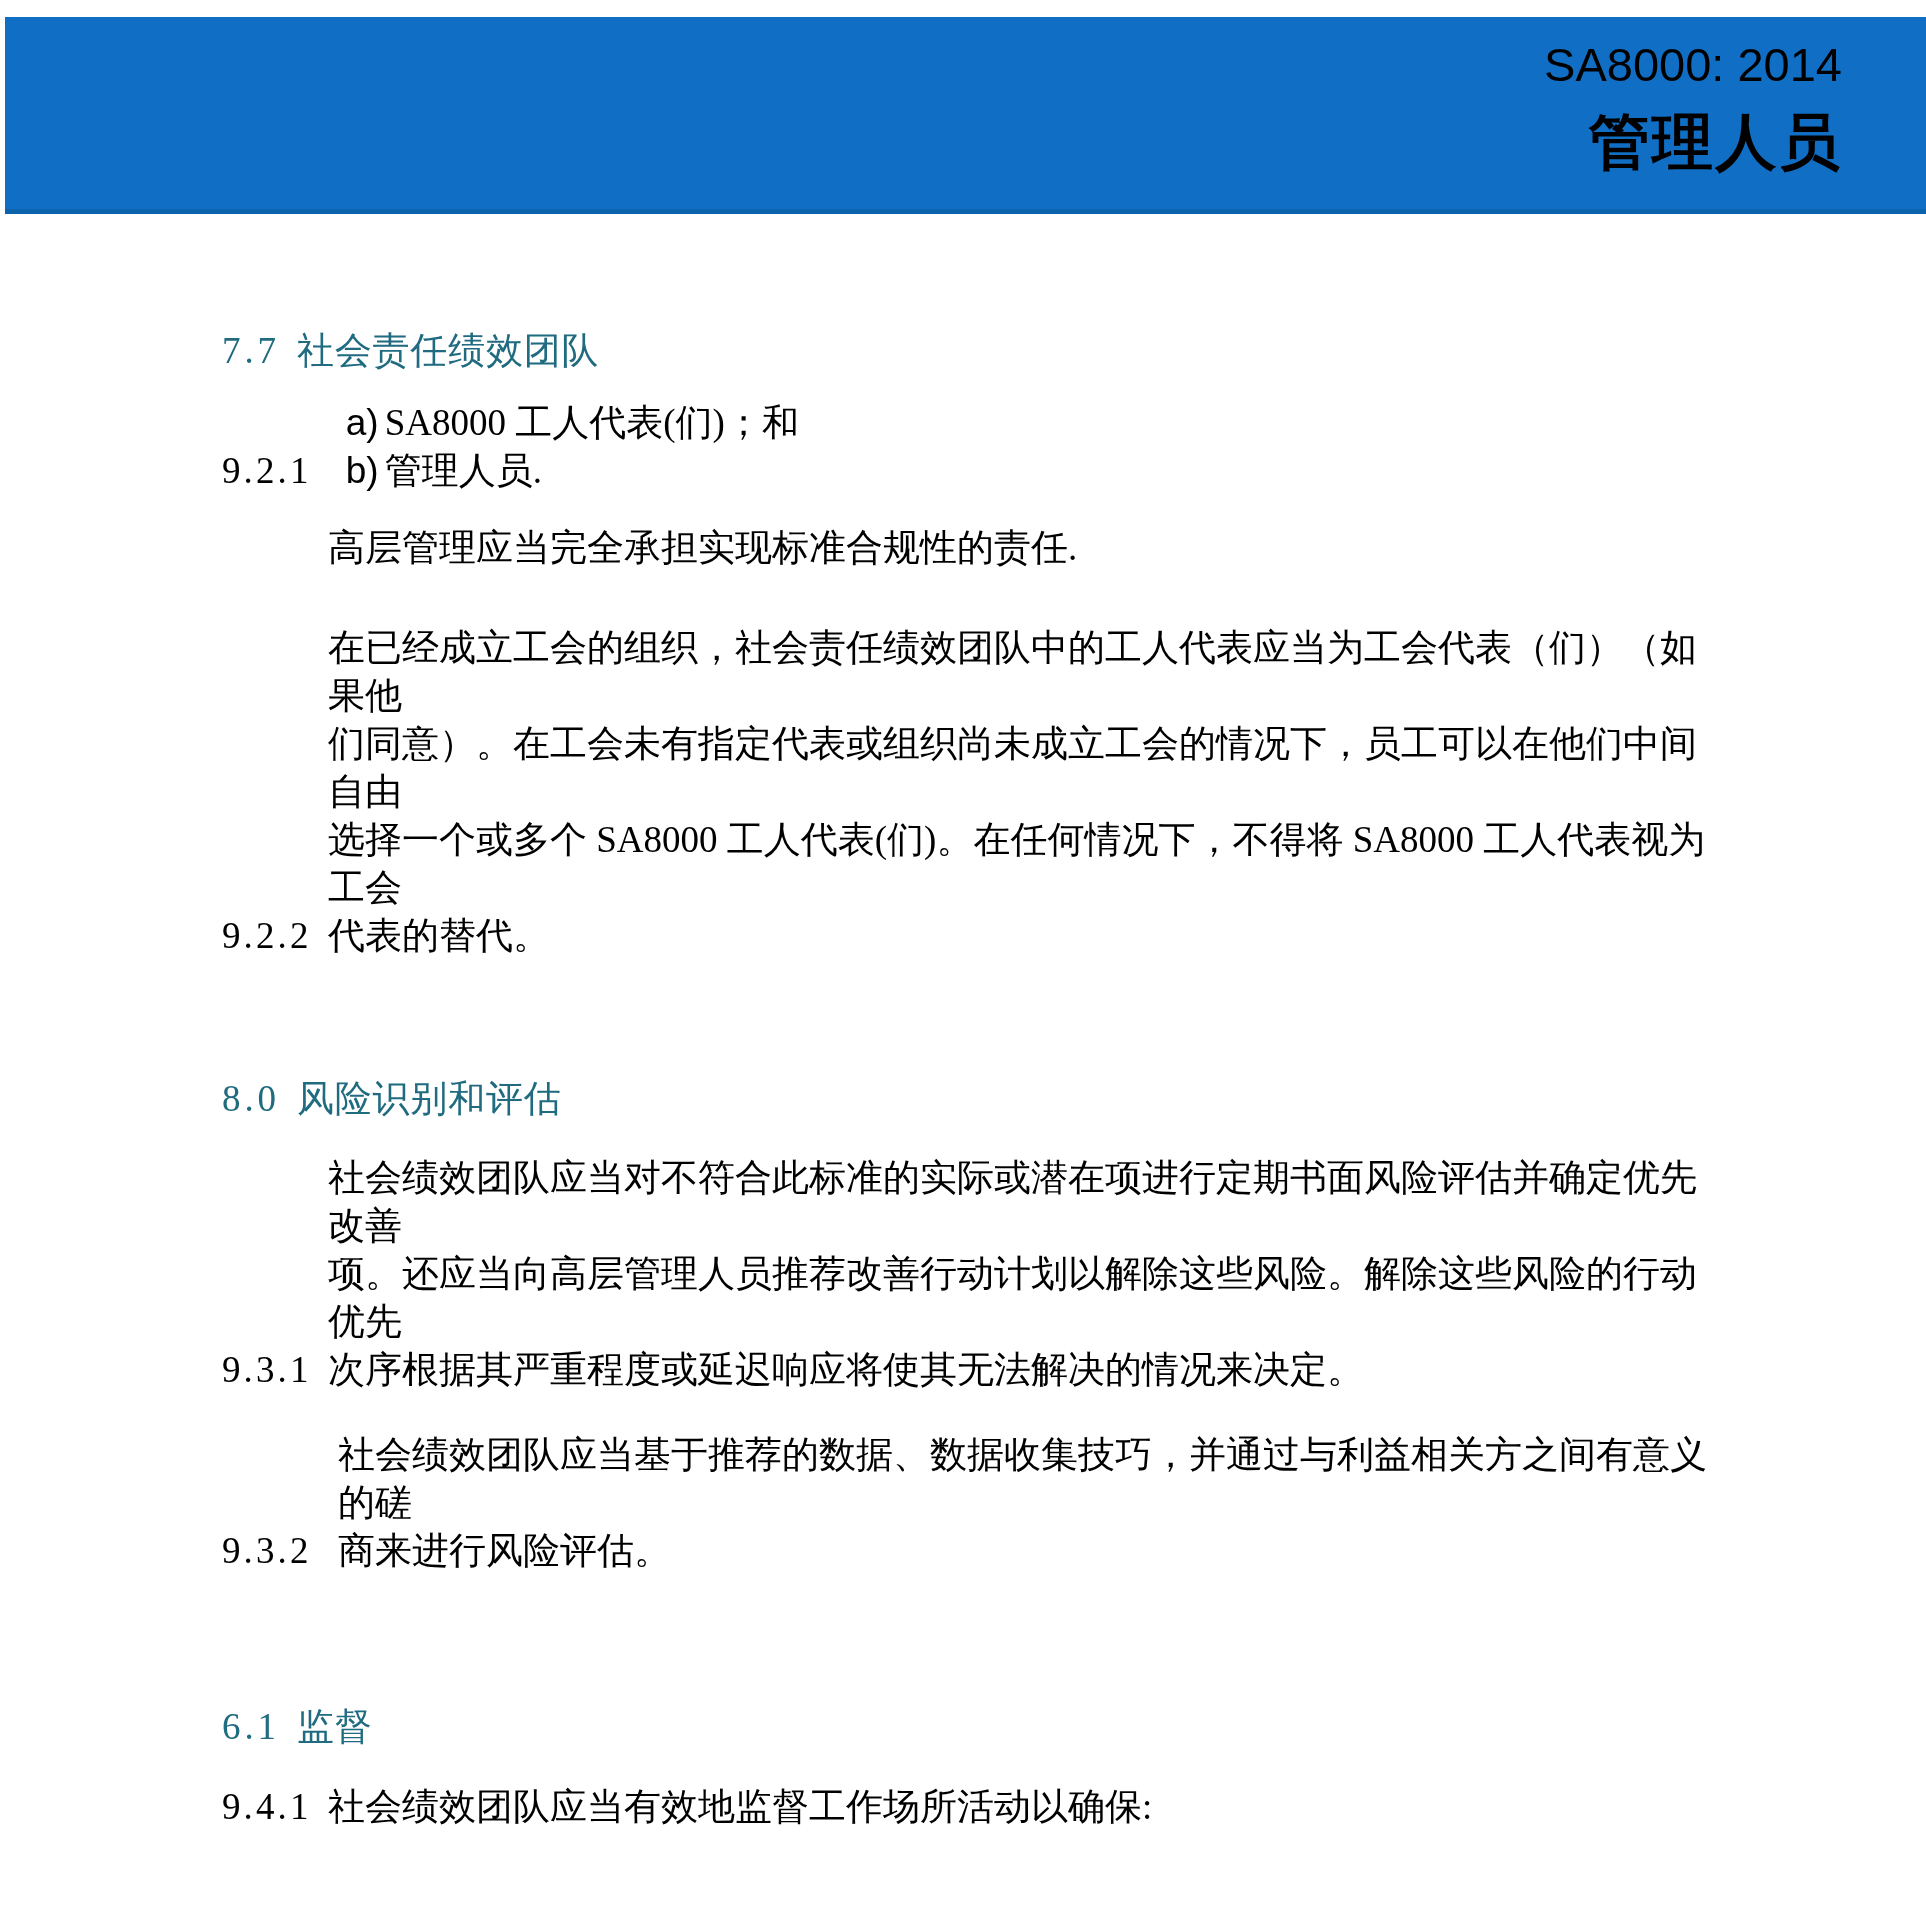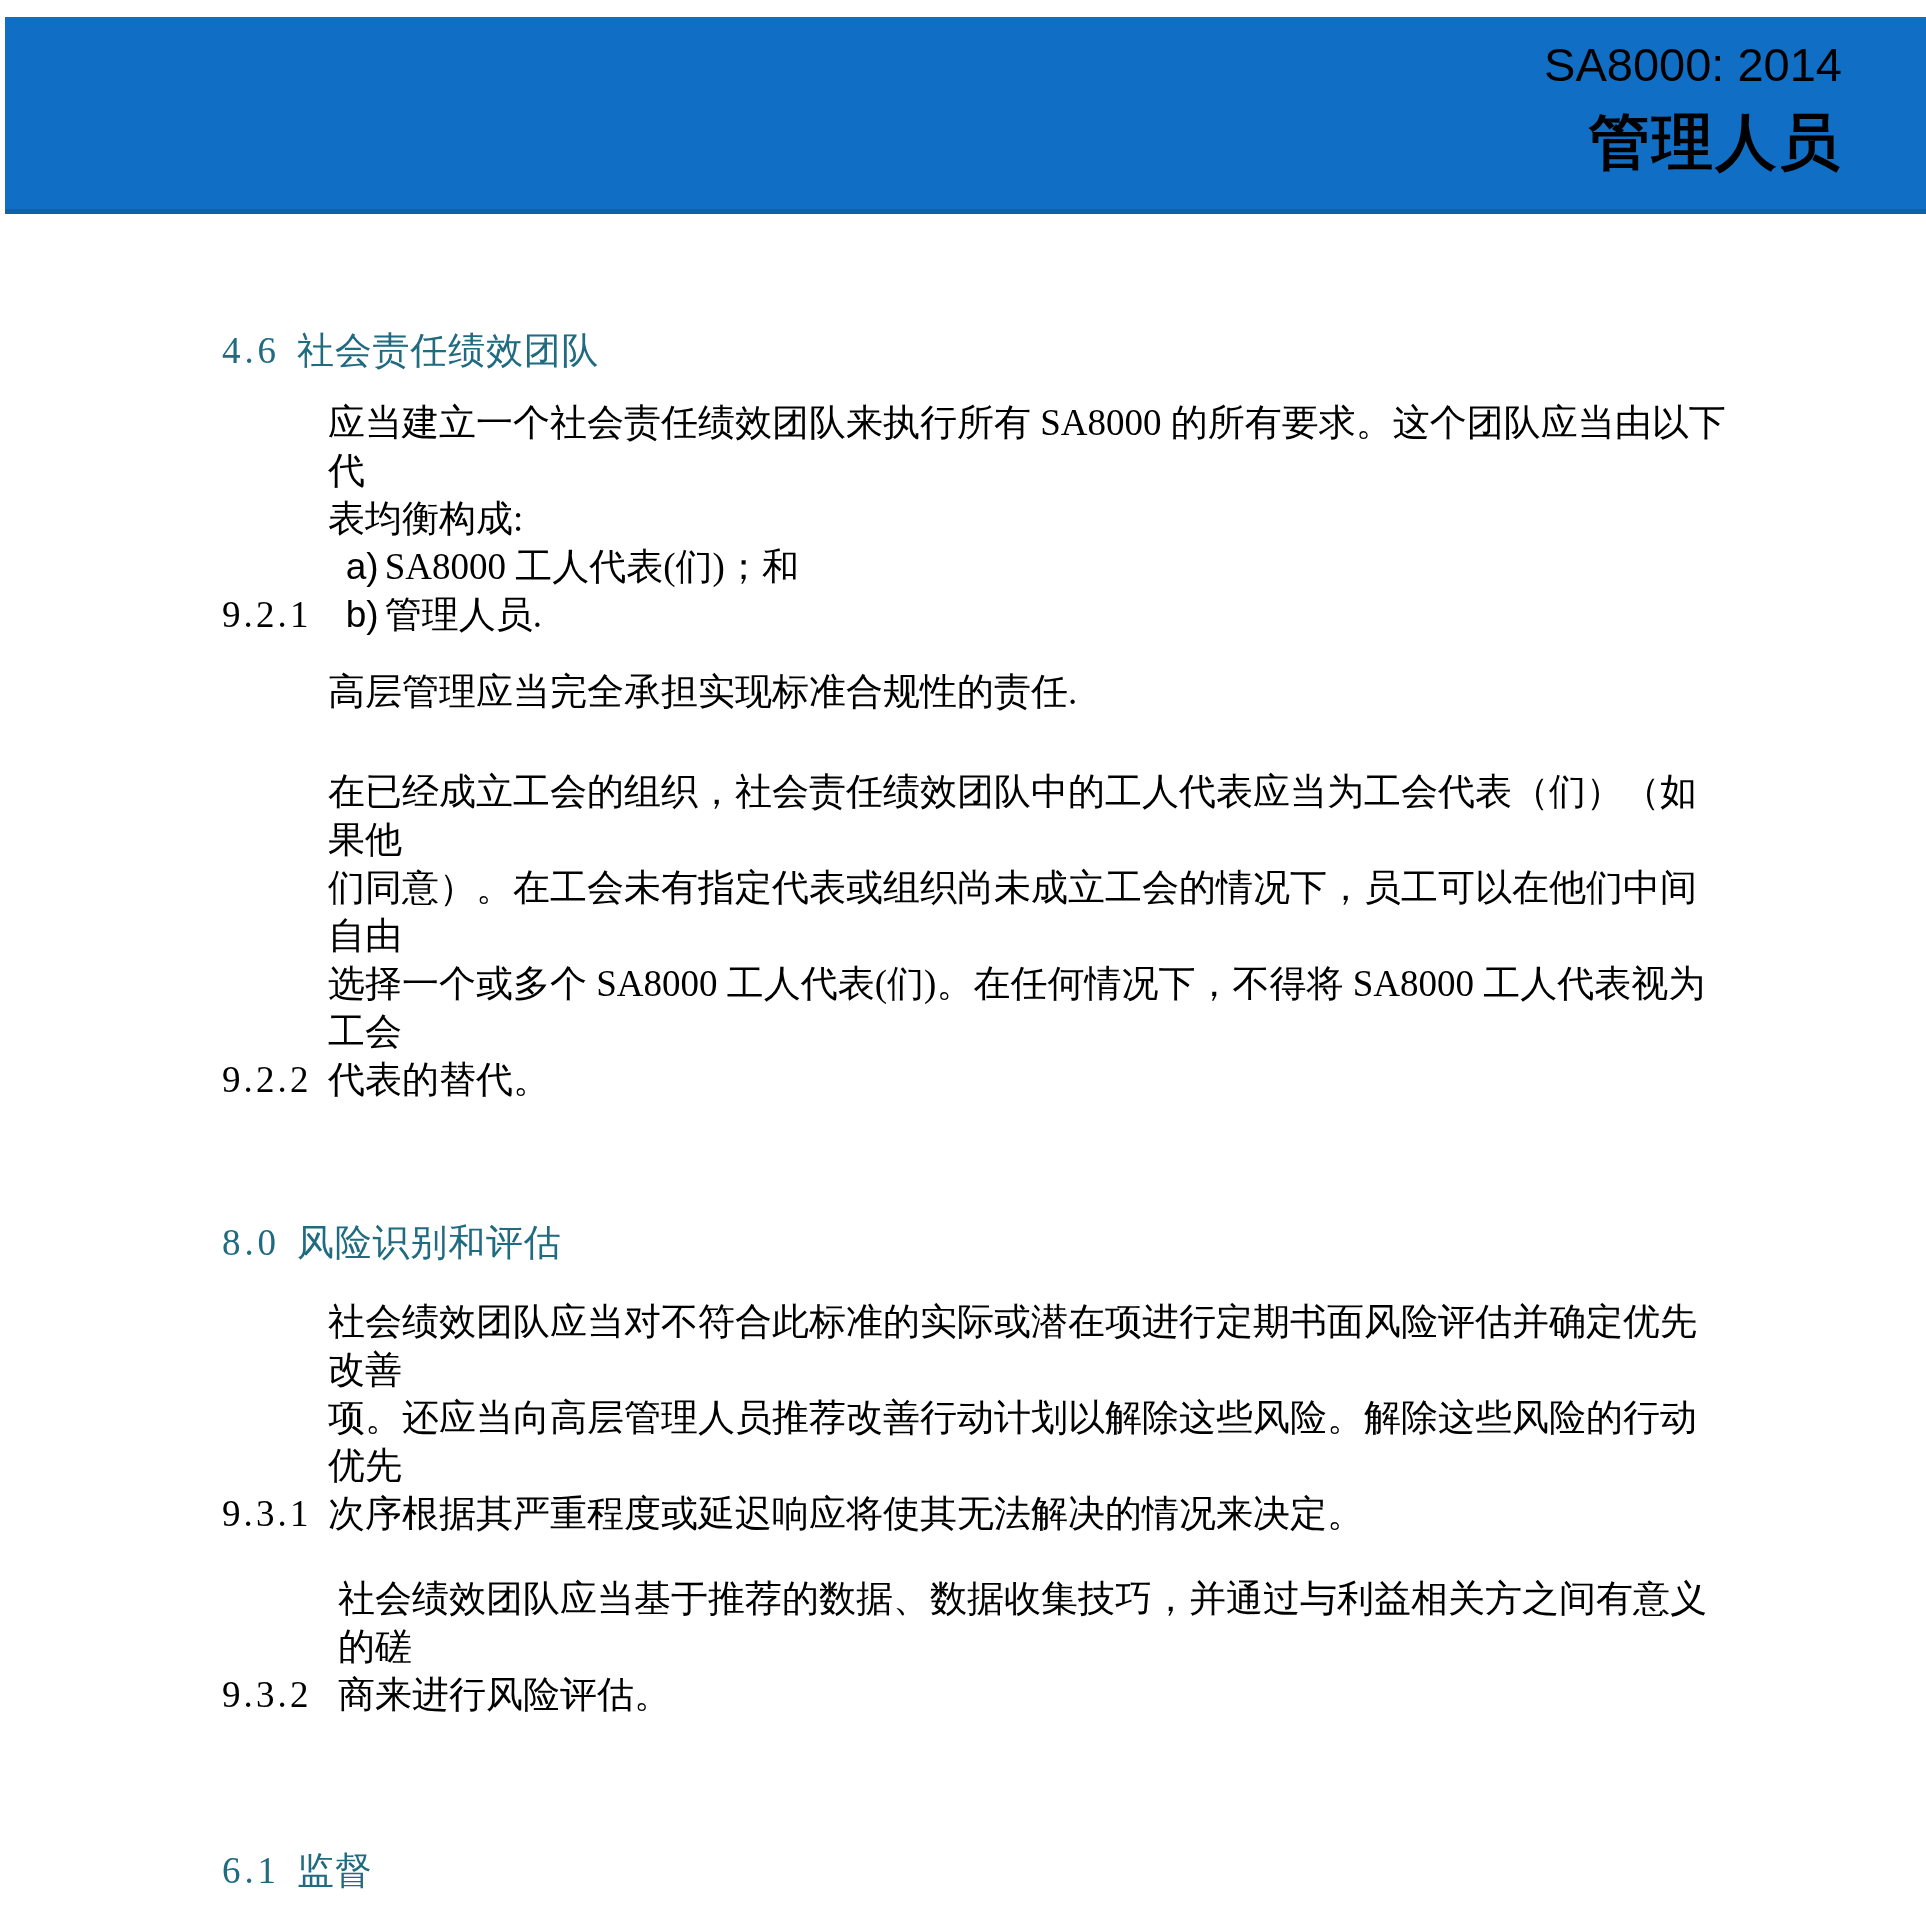--- a/index.html
+++ b/index.html
@@ -116,27 +116,25 @@
 
 <div class="page">
 
   <header class="banner">
     <div class="banner-code">SA8000: 2014</div>
     <div class="banner-title">管理人员</div>
   </header>
 
   <main class="content">
 
-    <h2 class="sec"><span class="sec-num">4.6</span><span class="sec-title">社会责任绩效团队</span></h2>
+    <h2 class="sec"><span class="sec-num">7.7</span><span class="sec-title">社会责任绩效团队</span></h2>
 
     <div class="clause m-c921">
       <div class="cnum">9.2.1</div>
       <div class="ctext">
-        <div class="pre">应当建立一个社会责任绩效团队来执行所有 SA8000 的所有要求。这个团队应当由以下代
-表均衡构成:</div>
         <div class="item">
           <span class="ilabel">a)</span>
           <span class="itext">SA8000 工人代表(们)；和</span>
         </div>
         <div class="item">
           <span class="ilabel">b)</span>
           <span class="itext">管理人员.</span>
         </div>
       </div>
     </div>

